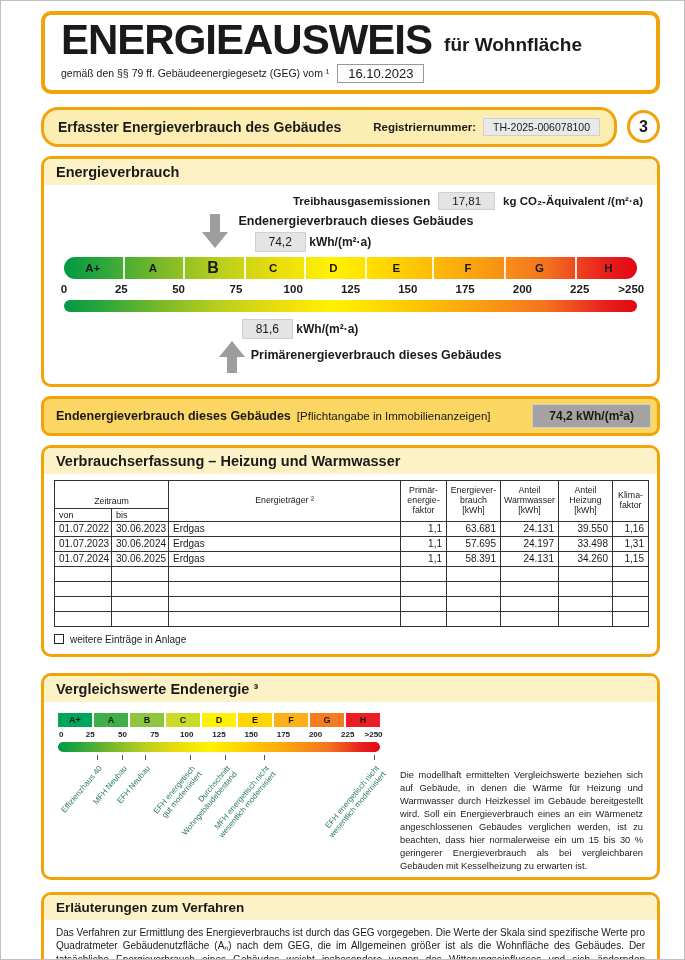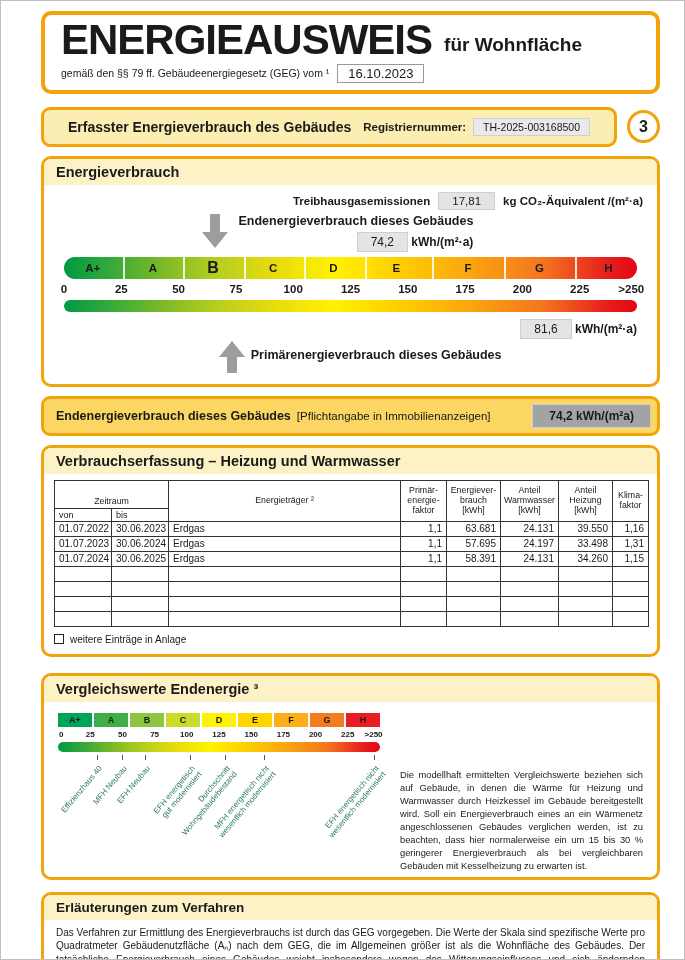--- a/index.html
+++ b/index.html
@@ -14,34 +14,34 @@
   
   .header-box { border-width:4px; padding:4px 14px 7px 16px; }
   .title-line { display:flex; align-items:flex-end; gap:12px; }
   .main-title { font-size:42px; font-weight:bold; letter-spacing:-1px; line-height:1.02; }
   .building-type { font-size:19px; font-weight:bold; padding-bottom:6px; }
   .law-line { font-size:10.5px; margin-top:2px; display:flex; align-items:center; gap:8px; }
   .date-box { border:1px solid #999; background:#fdfdfd; padding:1px 10px; font-size:13px; }
 
   
   .secbar-row { display:flex; align-items:center; gap:10px; margin-top:13px; }
-  .secbar { flex:1; display:flex; align-items:center; border:3px solid #f2a30b; border-radius:9px;
-            background:#fcedb2; padding:8px 24px; }
+  .secbar { flex:1; display:flex; align-items:center; border:3px solid #f2a30b; border-radius:17px;
+            background:#fcedb2; padding:8px 14px; }
   .secbar-title { font-weight:bold; font-size:14px; }
   .reg-label { margin-left:auto; font-weight:bold; font-size:11.5px; }
   .reg-value { background:#e9e9e9; border:1px solid #cfcfcf; padding:2px 9px; font-size:10.5px; margin-left:7px; }
   .page-circle { width:33px; height:33px; border-radius:50%; border:3px solid #f2a30b; background:#fff;
                  display:flex; align-items:center; justify-content:center; font-weight:bold; font-size:16px; flex:none; }
 
   
   .strip { background:#fdf2c6; padding:5px 12px; font-weight:bold; font-size:14.5px; }
 
   
   .energy-box { margin-top:9px; }
-  .energy-content { padding:7px 14px 11px;text-align:right; }
+  .energy-content { padding:7px 14px 11px; }
   .ghg-row { display:flex; justify-content:flex-end; align-items:center; gap:8px; font-size:11.5px; }
   .ghg-label { font-weight:bold; }
   .vbox { background:#e4e4e4; border:1px solid #cfcfcf; padding:2px 13px; display:inline-block; }
   .ghg-unit { font-weight:bold; }
 
   .scale-area { margin:4px 6px 0; }
   .end-callout { display:flex; gap:11px; margin-left:24%; margin-top:2px; }
   .callout-label { font-weight:bold; font-size:12.5px; }
   .callout-value { margin-top:4px; margin-left:16px; font-size:12px; }
   .callout-value .u, .primary-value .u { font-weight:bold; }
@@ -116,21 +116,21 @@
     <div class="law-line">
       <span>gemäß den §§ 79 ff. Gebäudeenergiegesetz (GEG) vom ¹</span>
       <span class="date-box">16.10.2023</span>
     </div>
   </div>
 
   <div class="secbar-row">
     <div class="secbar">
       <span class="secbar-title">Erfasster Energieverbrauch des Gebäudes</span>
       <span class="reg-label">Registriernummer:</span>
-      <span class="reg-value">TH-2025-003168500</span>
+      <span class="reg-value">TH-2025-006078100</span>
     </div>
     <div class="page-circle">3</div>
   </div>
 
   <div class="obox energy-box">
     <div class="strip">Energieverbrauch</div>
     <div class="energy-content">
       <div class="ghg-row">
         <span class="ghg-label">Treibhausgasemissionen</span>
         <span class="vbox">17,81</span>

